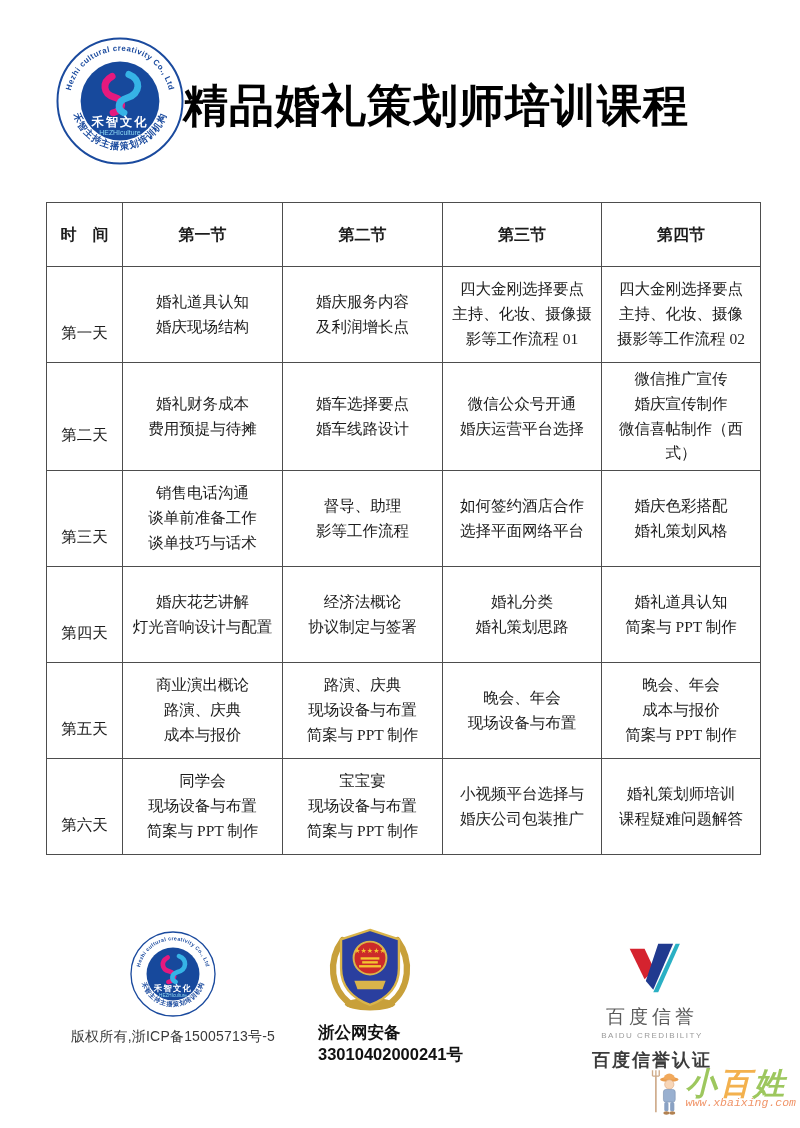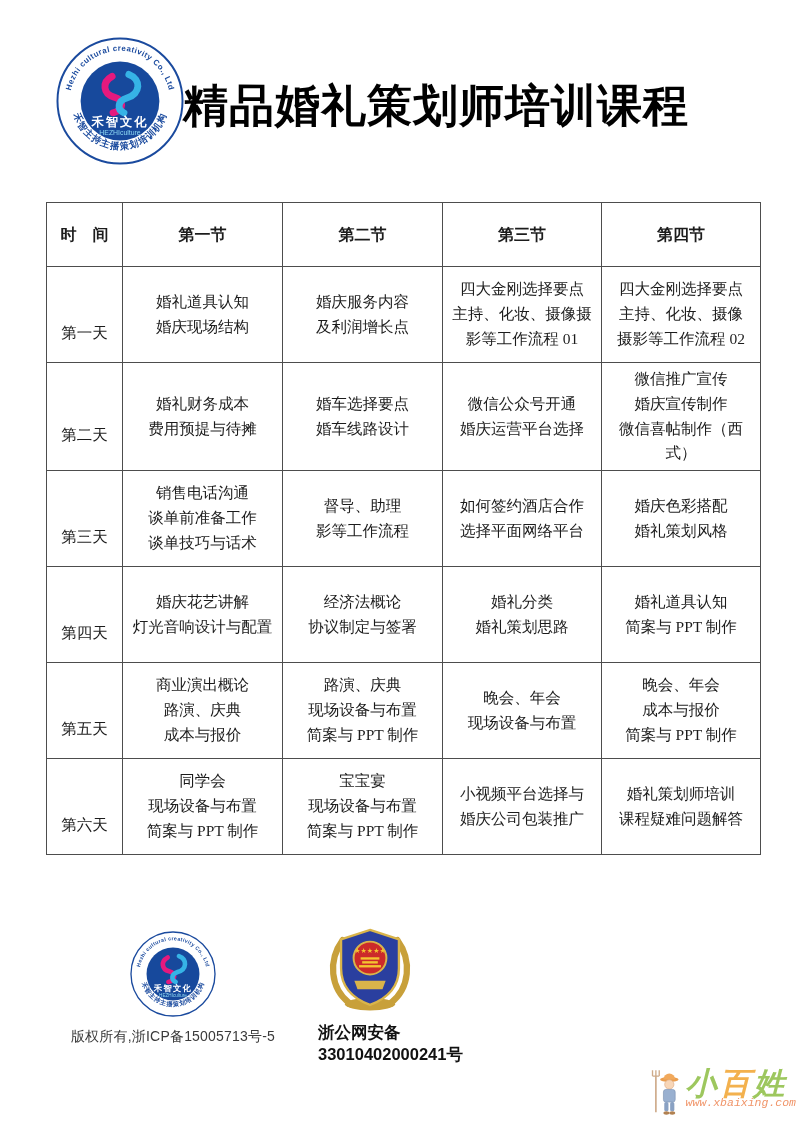--- a/index.html
+++ b/index.html
@@ -227,20 +227,30 @@
       <circle cx="60" cy="41" r="21" fill="#cc2a2a" stroke="#d9b44a" stroke-width="2.5"></circle>
       <text x="60" y="34" text-anchor="middle" font-size="9" fill="#f4c430">★★★★★</text>
       <rect x="48" y="40" width="24" height="3" fill="#f4c430"></rect>
       <rect x="50" y="45" width="20" height="3" fill="#f4c430"></rect>
       <rect x="46" y="50" width="28" height="3" fill="#f4c430"></rect>
       <path d="M40,70 L80,70 L76,81 L44,81 Z" fill="#d9b44a"></path>
     </svg>
     <div class="police-text">浙公网安备 33010402000241号</div>
   </div>
 
+  <div class="footer-right">
+    <svg width="62" height="56" viewBox="0 0 100 90">
+      <polygon points="14,14 38,14 54,48 38,63" fill="#d5232f"></polygon>
+      <polygon points="60,6 84,6 52,80 40,66" fill="#203a8f"></polygon>
+      <polygon points="88,6 95,6 60,84 52,84" fill="#2ab0c4"></polygon>
+    </svg>
+    <div class="baidu-name">百度信誉</div>
+    <div class="baidu-name-en">BAIDU CREDIBILITY</div>
+    <div class="baidu-cert">百度信誉认证</div>
+  </div>
 
   <div class="watermark">
     <svg width="36" height="56" viewBox="0 0 40 56">
       <line x1="7" y1="9" x2="7" y2="52" stroke="#c9a27e" stroke-width="2"></line>
       <path d="M3,9 L3,2 M7,9 L7,2 M11,9 L11,2 M3,9 L11,9" fill="none" stroke="#c9a27e" stroke-width="1.6"></path>
       <ellipse cx="23" cy="13" rx="11" ry="3" fill="#e8933a"></ellipse>
       <path d="M16,13 a7,7 0 0 1 14,0 Z" fill="#f0a04b"></path>
       <circle cx="23" cy="19" r="5.5" fill="#f8d2b0" stroke="#d9a276" stroke-width="0.8"></circle>
       <rect x="16" y="25" width="14" height="15" rx="3" fill="#8fa8cc" stroke="#6f88ab" stroke-width="0.8"></rect>
       <rect x="17" y="40" width="5" height="11" rx="2" fill="#7d97bd"></rect>

